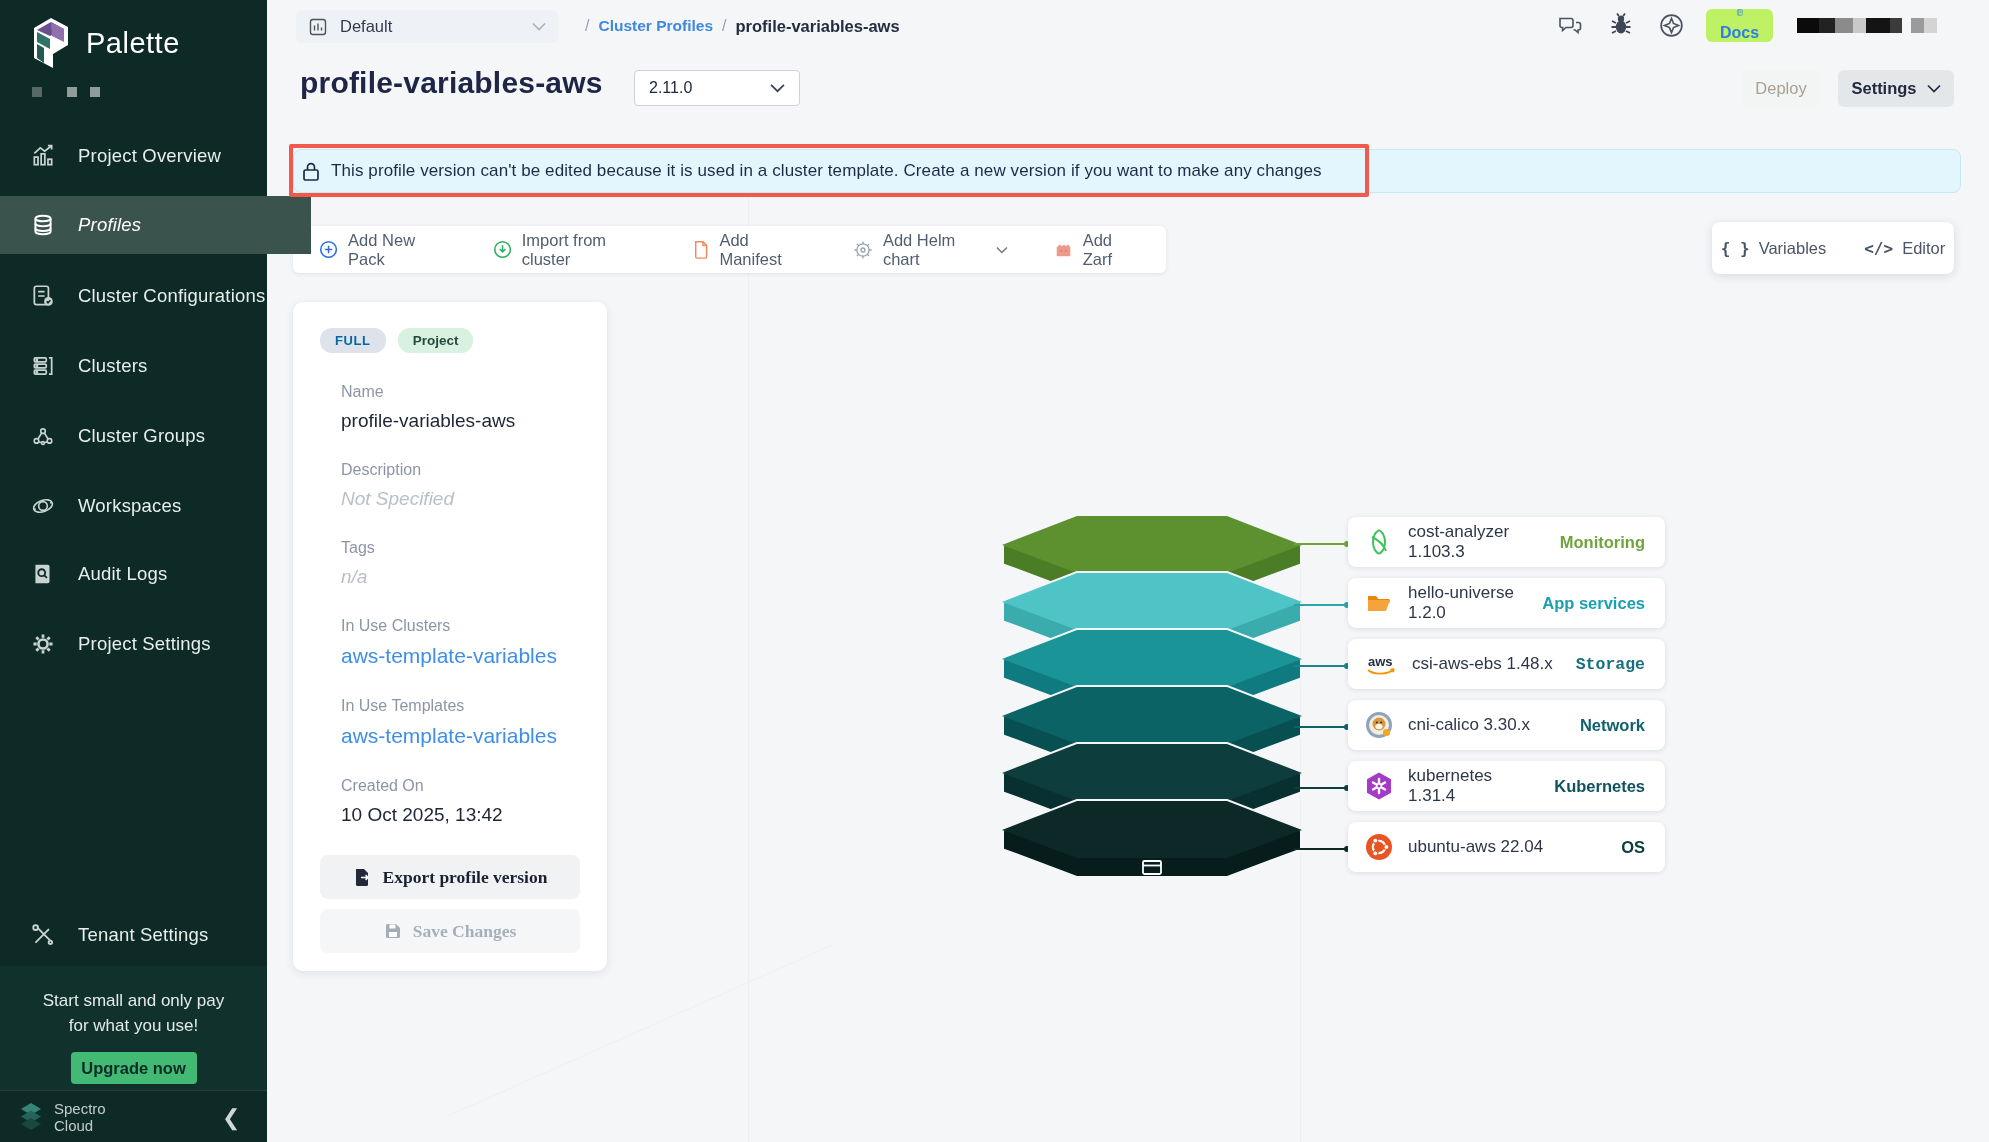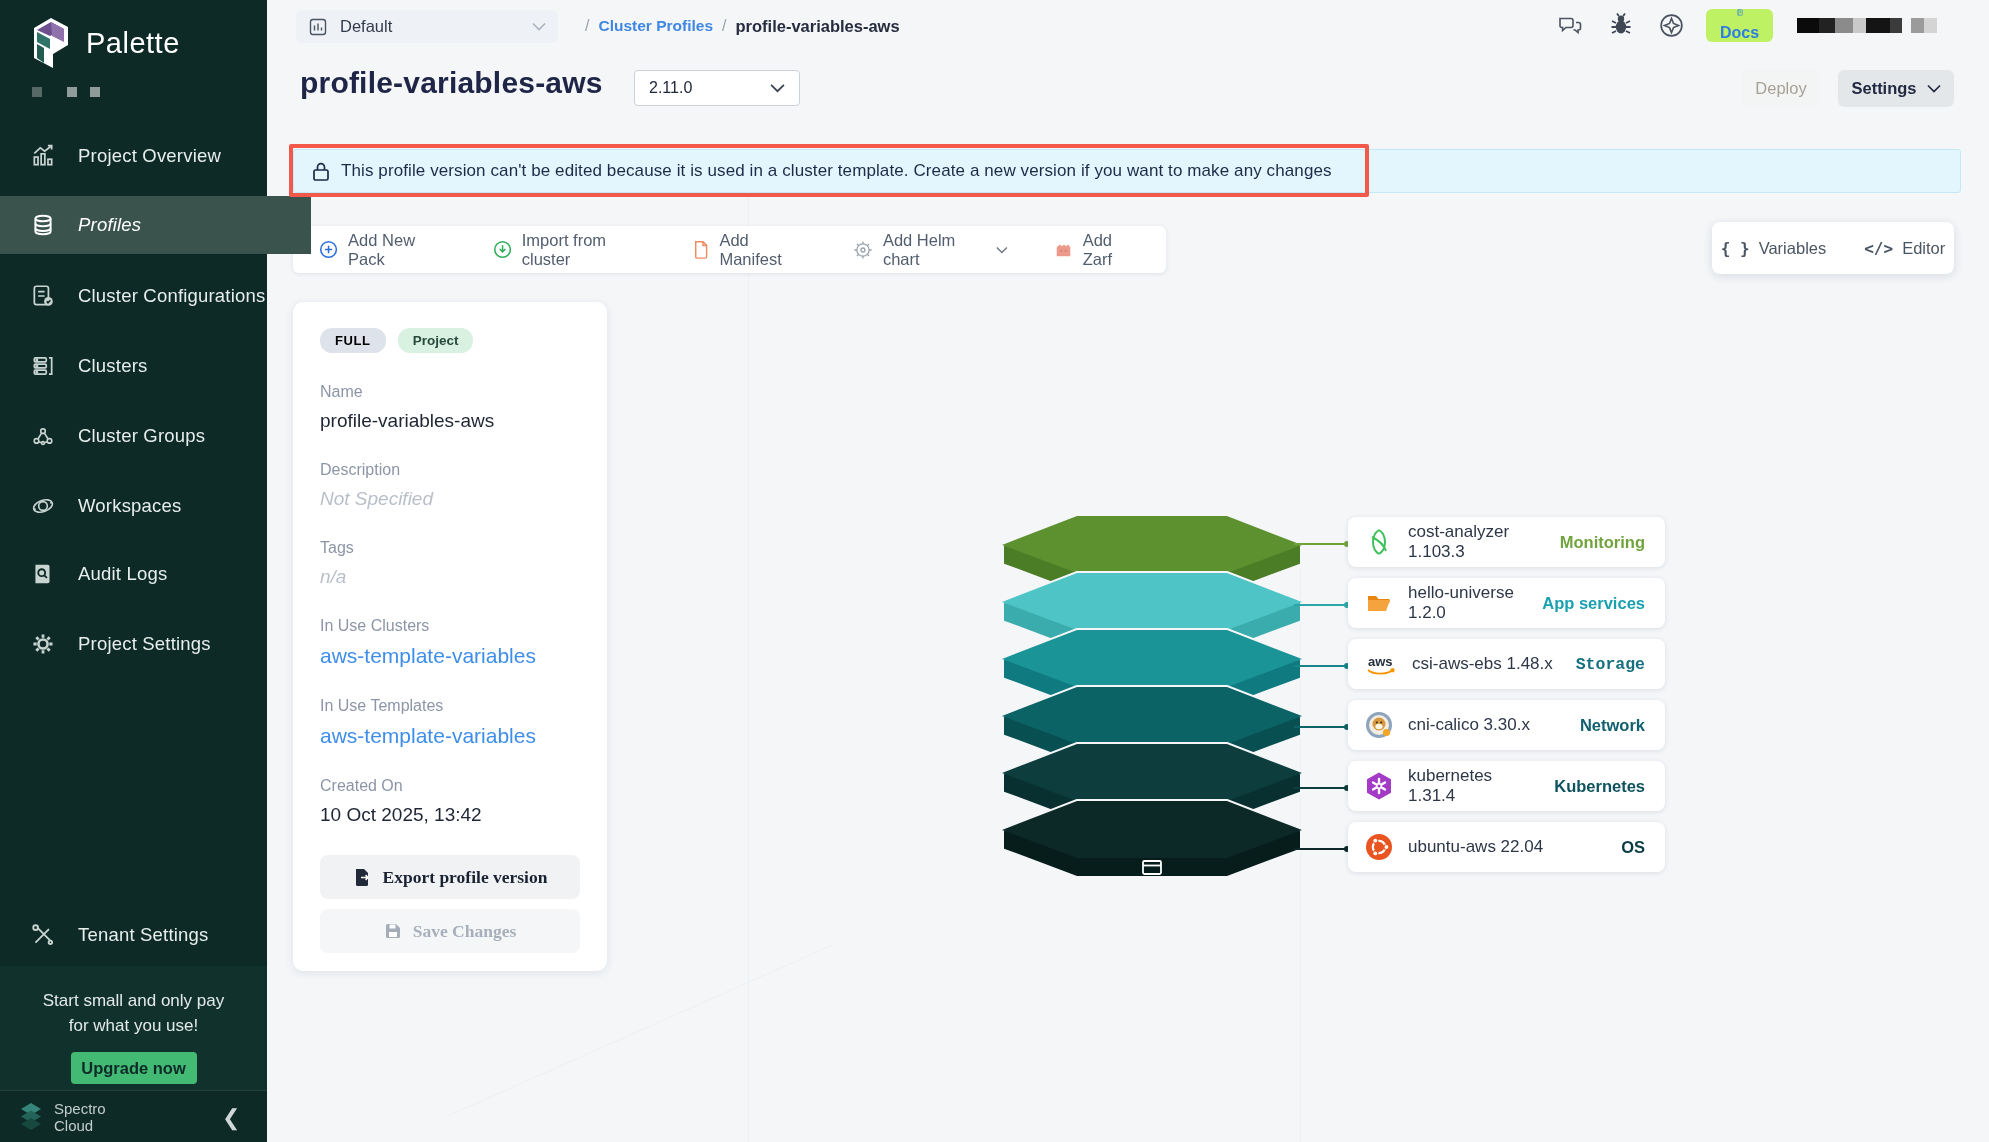--- a/index.html
+++ b/index.html
@@ -42,39 +42,39 @@
   .redacted span { display:inline-block; height:15px; }
 
   
   .page-title { position:absolute; left:300px; top:66px; font-size:30px; font-weight:700; color:#1F2547; letter-spacing:0.2px; z-index:2; }
   .version-select { position:absolute; left:634px; top:70px; width:166px; height:36px; background:#FFFFFF; border:1px solid #CCD2DA; border-radius:4px; display:flex; align-items:center; justify-content:space-between; padding:0 14px; cursor:pointer; z-index:2; }
   .version-select .txt { color:#20283A; font-size:16px; }
   .deploy-btn { position:absolute; left:1742px; top:70px; width:78px; height:37px; background:#F3F4F4; border:none; border-radius:6px; color:#A89F95; font-size:16.5px; font-family:"Liberation Sans",sans-serif; z-index:2; }
   .settings-btn { position:absolute; left:1838px; top:70px; width:116px; height:37px; background:#E4E7EA; border:none; border-radius:6px; color:#222941; font-size:16.5px; font-weight:600; font-family:"Liberation Sans",sans-serif; display:flex; align-items:center; justify-content:center; gap:10px; cursor:pointer; z-index:2; }
 
   
-  .alert { position:absolute; left:293px; top:149px; width:1668px; height:44px; background:#E4F6FD; border:1px solid #C2E9F6; border-radius:3px; display:flex; align-items:center; padding:0 18px; gap:11px; z-index:2; }
+  .alert { position:absolute; left:293px; top:149px; width:1668px; height:44px; background:#E4F6FD; border:1px solid #C2E9F6; border-radius:8px; display:flex; align-items:center; padding:0 8px; gap:11px; z-index:2; }
   .alert .txt { color:#1E2A48; font-size:17px; letter-spacing:0.1px; }
   .annotation-box { position:absolute; left:289px; top:144px; width:1080px; height:53px; border:4px solid #F2594B; border-radius:2px; z-index:20; pointer-events:none; }
 
   
   .toolbar { position:absolute; left:293px; top:226px; width:873px; height:47px; background:#FFFFFF; border-radius:6px; box-shadow:0 1px 4px rgba(40,60,80,0.10); display:flex; align-items:center; padding:0 26px; gap:46px; z-index:2; }
   .tb-item { display:flex; align-items:center; gap:10px; cursor:pointer; }
   .tb-item .lbl { color:#525E6E; font-size:16.5px; }
   .ve-card { position:absolute; left:1712px; top:222px; width:242px; height:52px; background:#FFFFFF; border-radius:8px; box-shadow:0 2px 10px rgba(40,60,80,0.14); display:flex; align-items:center; justify-content:center; gap:38px; z-index:2; }
   .ve-item { display:flex; align-items:center; gap:9px; cursor:pointer; }
   .ve-item .sym { font-family:"DejaVu Sans Mono",monospace; color:#4A5563; font-size:16px; font-weight:700; }
   .ve-item .lbl { color:#4A5563; font-size:16.5px; }
 
   
   .profile-card { position:absolute; left:293px; top:302px; width:314px; height:669px; background:#FFFFFF; border-radius:10px; box-shadow:0 2px 8px rgba(40,60,80,0.10); padding:26px 27px; z-index:2; }
   .badges { display:flex; gap:12px; margin-bottom:30px; }
-  .pill-full { background:#DEE2EA; color:#000000; font-size:13px; font-weight:700; letter-spacing:0.6px; padding:5px 15px; border-radius:12px; }
+  .pill-full { background:#DEE2EA; color:#0369a1; font-size:13px; font-weight:700; letter-spacing:0.6px; padding:5px 15px; border-radius:12px; }
   .pill-scope { background:#D9F1E1; color:#274A3E; font-size:13.5px; font-weight:600; padding:5px 15px; border-radius:12px; }
-  .field { margin-bottom:29px; }
+  .field { margin-bottom:29px;margin-left:21px; }
   .field .f-label { color:#8C95A6; font-size:16px; margin-bottom:9px; }
   .field .f-value { color:#1E2533; font-size:19px; }
   .field .f-muted { color:#B9BFC9; font-size:19px; font-style:italic; }
   .field .f-link { color:#3E8EE9; font-size:21px; cursor:pointer; }
   .card-btn { width:100%; height:44px; border:none; border-radius:8px; display:flex; align-items:center; justify-content:center; gap:11px; font-family:Liberation Serif, serif; cursor:pointer; }
   .export-btn { background:#F0F2F4; color:#1A2232; font-size:17.5px; font-weight:600; margin-top:6px; }
   .save-btn { background:#F4F6F8; color:#A7AFBA; font-size:17.5px; font-weight:600; margin-top:10px; cursor:default; }
 
   
   #hexstack { position:absolute; left:1002px; top:511px; width:300px; height:372px; z-index:1; }

